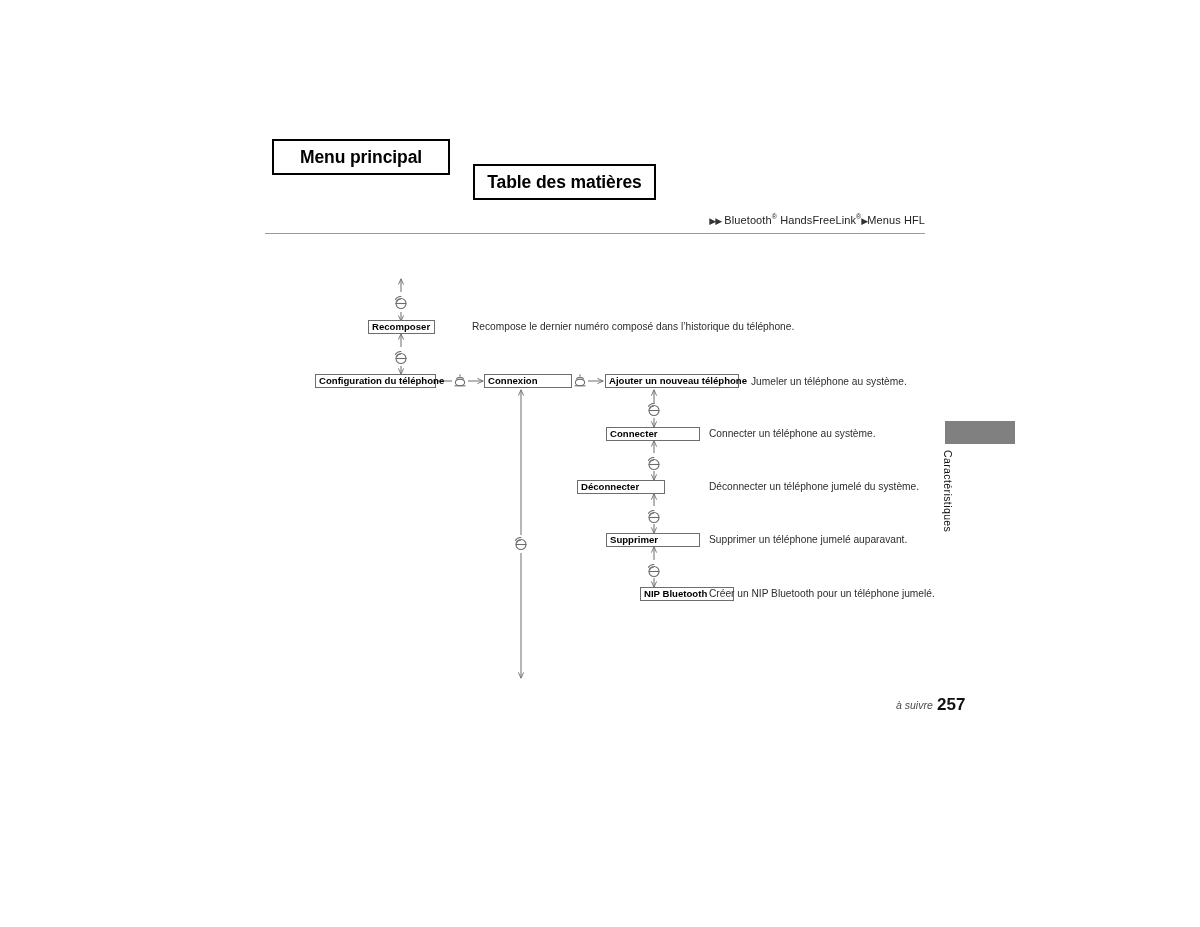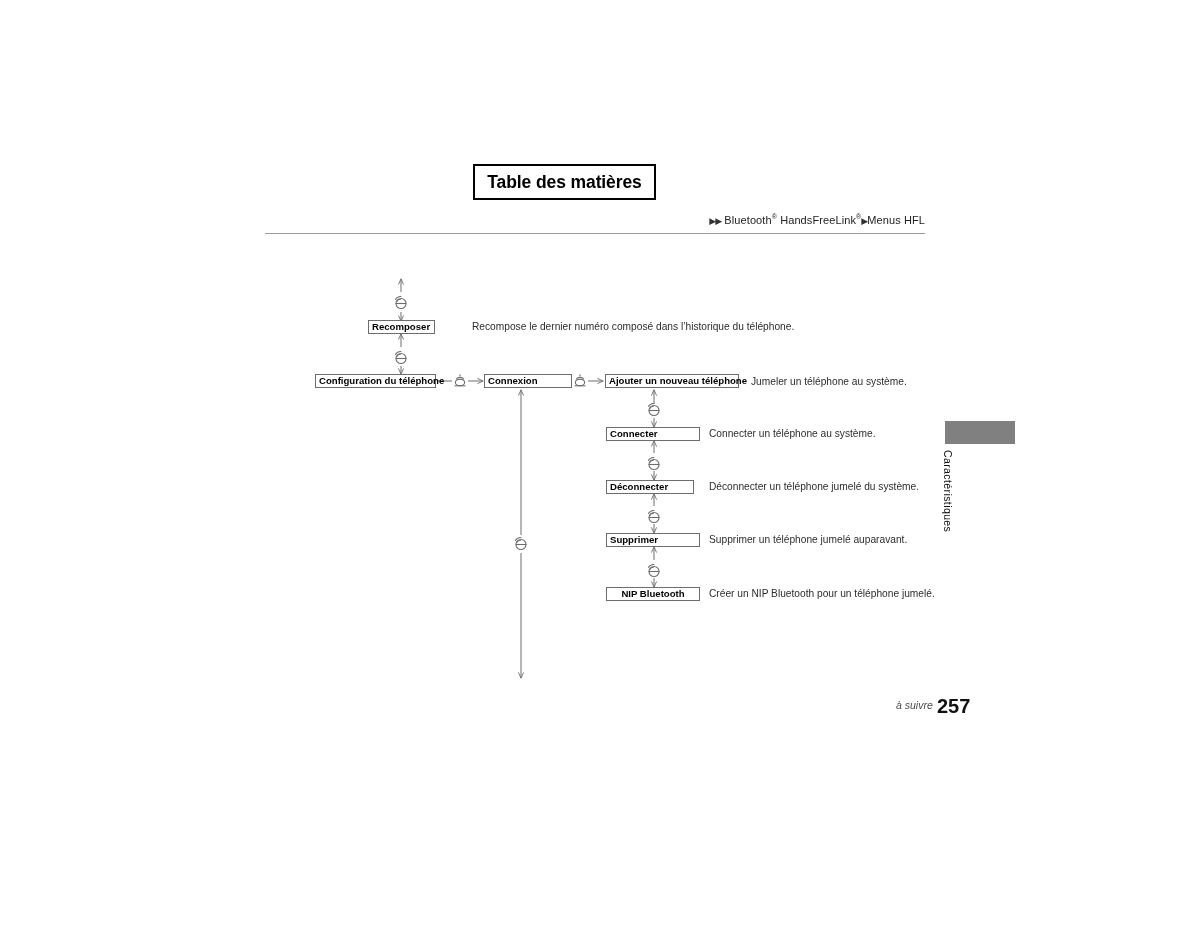--- a/index.html
+++ b/index.html
@@ -78,21 +78,21 @@
   #footer-asuivre {
     position: absolute;
     left: 896px; top: 699px;
     font-size: 10.5px;
     font-style: italic;
     color: #4a4a4a;
   }
   #footer-pageno {
     position: absolute;
     left: 937px; top: 695px;
-    font-size: 20px;
+    font-size: 17px;
     font-weight: bold;
     color: #111;
   }
 
   
   #diagram { position: absolute; left: 0; top: 0; width: 1200px; height: 927px; }
 
   .node {
     position: absolute;
     border: 1px solid #6d6d6d;
@@ -117,20 +117,23 @@
   }
   svg.lines { position: absolute; left: 0; top: 0; width: 1200px; height: 927px; pointer-events: none; }
   svg.lines line, svg.lines path { stroke: #6d6d6d; }
   .ico { position: absolute; pointer-events: none; }
 </style>
 </head>
 <body>
 
 <div class="page">
 
+  <div class="nav-btn" id="nav-menu-principal">
+    <span>Menu principal</span>
+  </div>
   <div class="nav-btn" id="nav-table-matieres">
     <span>Table des matières</span>
   </div>
 
   <div class="breadcrumb">
     <span class="tri">▶▶</span><span>&nbsp;</span><span class="it">Bluetooth</span><sup>®</sup><span>&nbsp;</span><span>HandsFreeLink</span><sup>®</sup><span class="tri">▶</span><span>Menus HFL</span>
   </div>
   <div class="rule"></div>
 
   <div id="side-tab-block"></div>
@@ -265,29 +268,29 @@
     </div>
 
     <div class="node" style="left:605px; top:374px; width:134px;">
       <span>Ajouter un nouveau téléphone</span>
     </div>
 
     <div class="node" style="left:606px; top:427px; width:94px;">
       <span>Connecter</span>
     </div>
 
-    <div class="node" style="left:606px; top:480px; width:88px;">
+    <div class="node" style="left:577px; top:480px; width:88px;">
       <span>Déconnecter</span>
     </div>
 
     <div class="node" style="left:606px; top:533px; width:94px;">
       <span>Supprimer</span>
     </div>
 
-    <div class="node" style="left:606px; top:587px; width:94px;justify-content:center;">
+    <div class="node" style="left:640px; top:587px; width:94px;">
       <span>NIP Bluetooth</span>
     </div>
 
     <div class="desc" style="left:444px; top:321px;padding-left:28px;">Recompose le dernier numéro composé dans l’historique du téléphone.</div>
     <div class="desc" style="left:751px; top:376px;">Jumeler un téléphone au système.</div>
     <div class="desc" style="left:709px; top:428px;">Connecter un téléphone au système.</div>
     <div class="desc" style="left:709px; top:481px;">Déconnecter un téléphone jumelé du système.</div>
     <div class="desc" style="left:709px; top:534px;">Supprimer un téléphone jumelé auparavant.</div>
     <div class="desc" style="left:709px; top:588px;">Créer un NIP Bluetooth pour un téléphone jumelé.</div>
 

